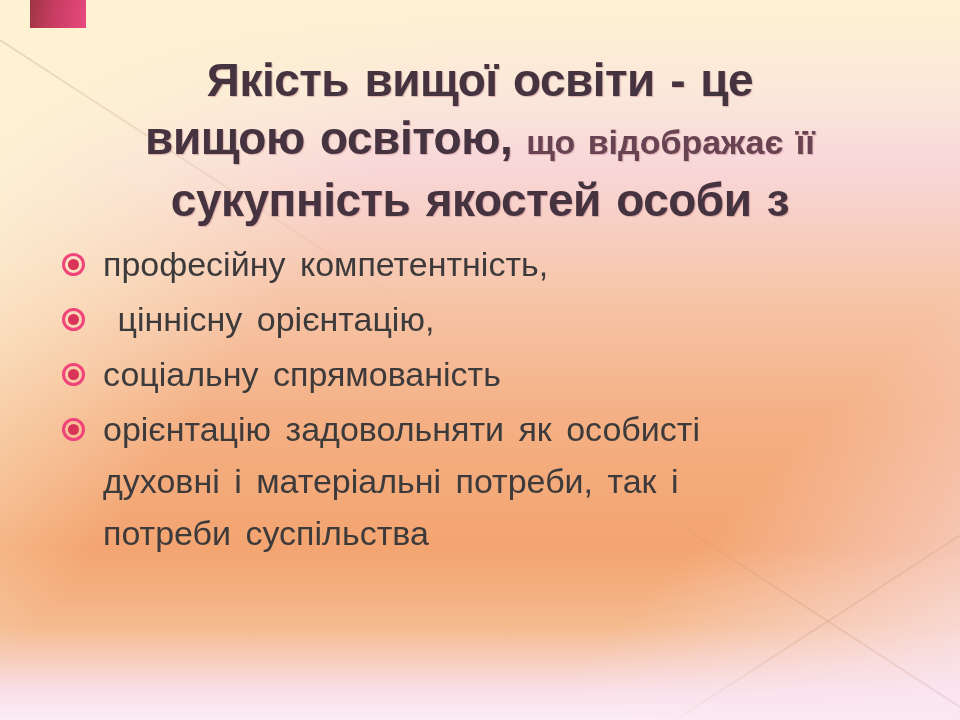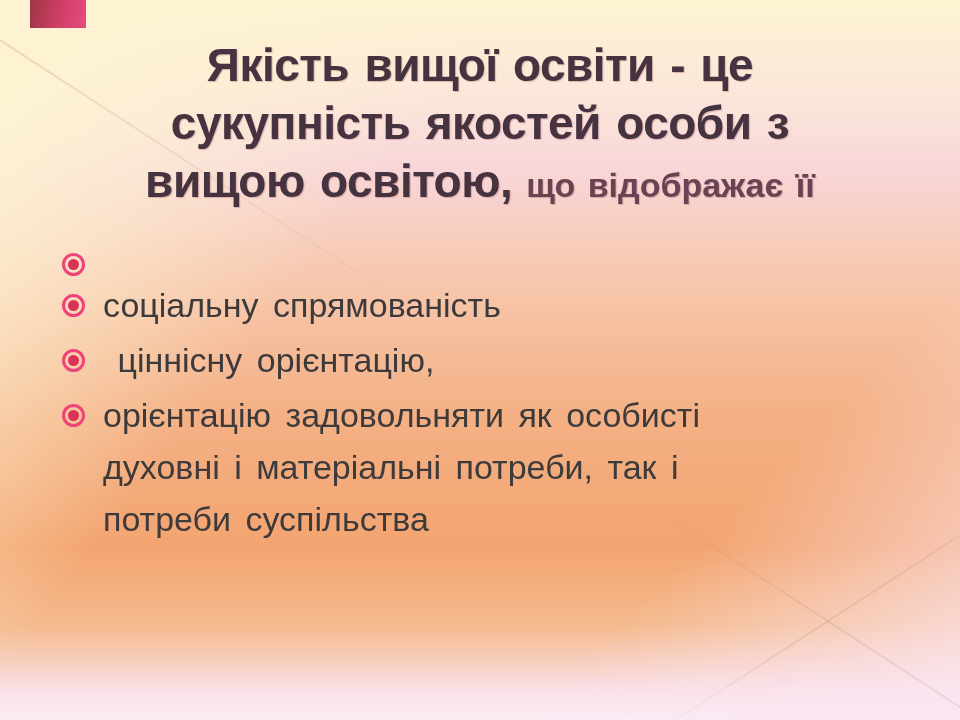--- a/index.html
+++ b/index.html
@@ -55,21 +55,21 @@
     position: absolute;
     left: 30px;
     top: 0;
     width: 56px;
     height: 28px;
     background: linear-gradient(100deg, #9e3543 0%, #c93d62 45%, #e84a80 100%);
   }
 
   .title {
     position: absolute;
-    top: 36px;
+    top: 51px;
     left: 40px;
     right: 40px;
     text-align: center;
     font-weight: 900;
     font-size: 46px;
     line-height: 58px;
     letter-spacing: -0.5px;
     word-spacing: 3px;
     color: #453340;
     text-shadow: 1px 1px 1px rgba(150,60,80,0.30);
@@ -129,41 +129,42 @@
 <div class="slide">
 
   <div class="seam seam-1"></div>
   <div class="seam seam-2"></div>
   <div class="seam seam-3"></div>
 
   <div class="decor-bar"></div>
 
   <div class="title">
     <div>Якість вищої освіти - це</div>
+    <div><span>вищою освітою,</span><span class="title-suffix">що відображає її</span></div>
     <div>сукупність якостей особи з</div>
-    <div><span>вищою освітою,</span><span class="title-suffix">що відображає її</span></div>
   </div>
 
   <ul class="bullet-list">
     <li class="bullet-item">
       <span class="bullet-icon">
           <span class="bullet-icon-dot"></span>
         </span>
+      <span class="bullet-text">професійну компетентність,</span>
+    </li>
+    <li class="bullet-item">
+      <span class="bullet-icon">
+          <span class="bullet-icon-dot"></span>
+        </span>
+      <span class="bullet-text">&nbsp;ціннісну орієнтацію,</span>
     </li>
     <li class="bullet-item">
       <span class="bullet-icon">
           <span class="bullet-icon-dot"></span>
         </span>
       <span class="bullet-text">соціальну спрямованість</span>
-    </li>
-    <li class="bullet-item">
-      <span class="bullet-icon">
-          <span class="bullet-icon-dot"></span>
-        </span>
-      <span class="bullet-text">&nbsp;ціннісну орієнтацію,</span>
     </li>
     <li class="bullet-item">
       <span class="bullet-icon">
           <span class="bullet-icon-dot"></span>
         </span>
       <span class="bullet-text">орієнтацію задовольняти як особисті духовні і матеріальні потреби, так і потреби суспільства</span>
     </li>
   </ul>
 
 </div>

